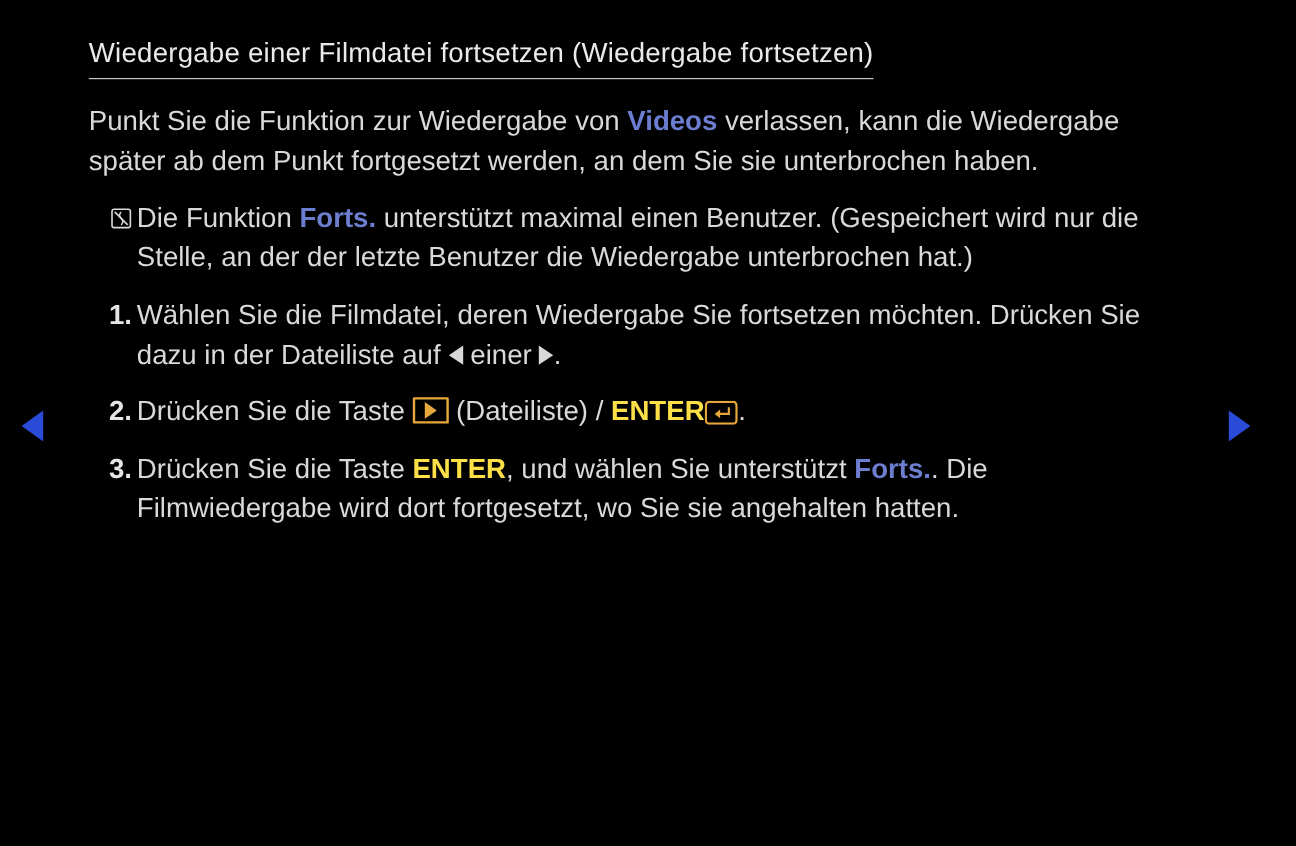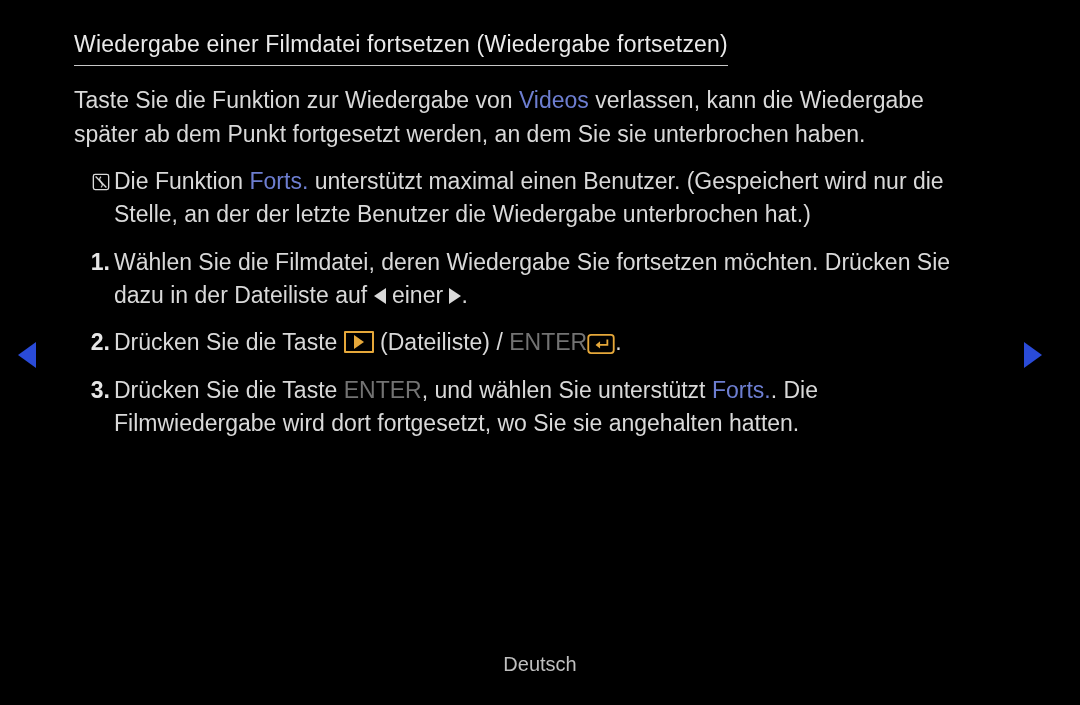--- a/index.html
+++ b/index.html
@@ -34,25 +34,25 @@
     padding-bottom: 4px;
     border-bottom: 1px solid #c7c7c7;
     margin-bottom: 18px;
     letter-spacing: 0.2px;
   }
   .para {
     margin: 0 0 14px 0;
   }
   .highlight {
     color: #6d7ed1;
-    font-weight: 400;
+    font-weight: 700;
   }
   .bold {
-    font-weight: 400;
-    color: #737373;
+    font-weight: 700;
+    color: #fde047;
   }
   .items {
     margin-top: 4px;
     padding-left: 40px;
   }
   .item {
     position: relative;
     margin-bottom: 14px;
   }
   .item-marker {
@@ -161,21 +161,21 @@
 <div class="page">
 
   <div class="nav-arrow nav-left"></div>
   <div class="nav-arrow nav-right"></div>
 
   <div class="content">
 
     <div class="title">Wiedergabe einer Filmdatei fortsetzen (Wiedergabe fortsetzen)</div>
 
     <p class="para">
-      <span>Taste Sie die Funktion zur Wiedergabe von </span><span class="highlight">Videos</span><span> verlassen, kann die Wiedergabe später ab dem Punkt fortgesetzt werden, an dem Sie sie unterbrochen haben.</span>
+      <span>Punkt Sie die Funktion zur Wiedergabe von </span><span class="highlight">Videos</span><span> verlassen, kann die Wiedergabe später ab dem Punkt fortgesetzt werden, an dem Sie sie unterbrochen haben.</span>
     </p>
 
     <div class="items">
 
       <div class="item">
         <span class="item-marker">
           <span class="note-icon">
             <svg viewBox="0 0 20 20">
               <rect x="1.5" y="1.5" width="17" height="17" rx="2" ry="2" fill="none" stroke="#d9d9d9" stroke-width="1.5"></rect>
               <line x1="4" y1="4" x2="16" y2="16" stroke="#d9d9d9" stroke-width="1.5"></line>
@@ -205,15 +205,14 @@
 
       <div class="item">
         <span class="item-marker">3.</span>
         <span>Drücken Sie die Taste </span><span class="bold">ENTER</span><span>, und wählen Sie unterstützt </span><span class="highlight">Forts.</span><span>. Die Filmwiedergabe wird dort fortgesetzt, wo Sie sie angehalten hatten.</span>
       </div>
 
     </div>
 
   </div>
 
-  <div class="footer">Deutsch</div>
 
 </div>
 
 </body></html>

